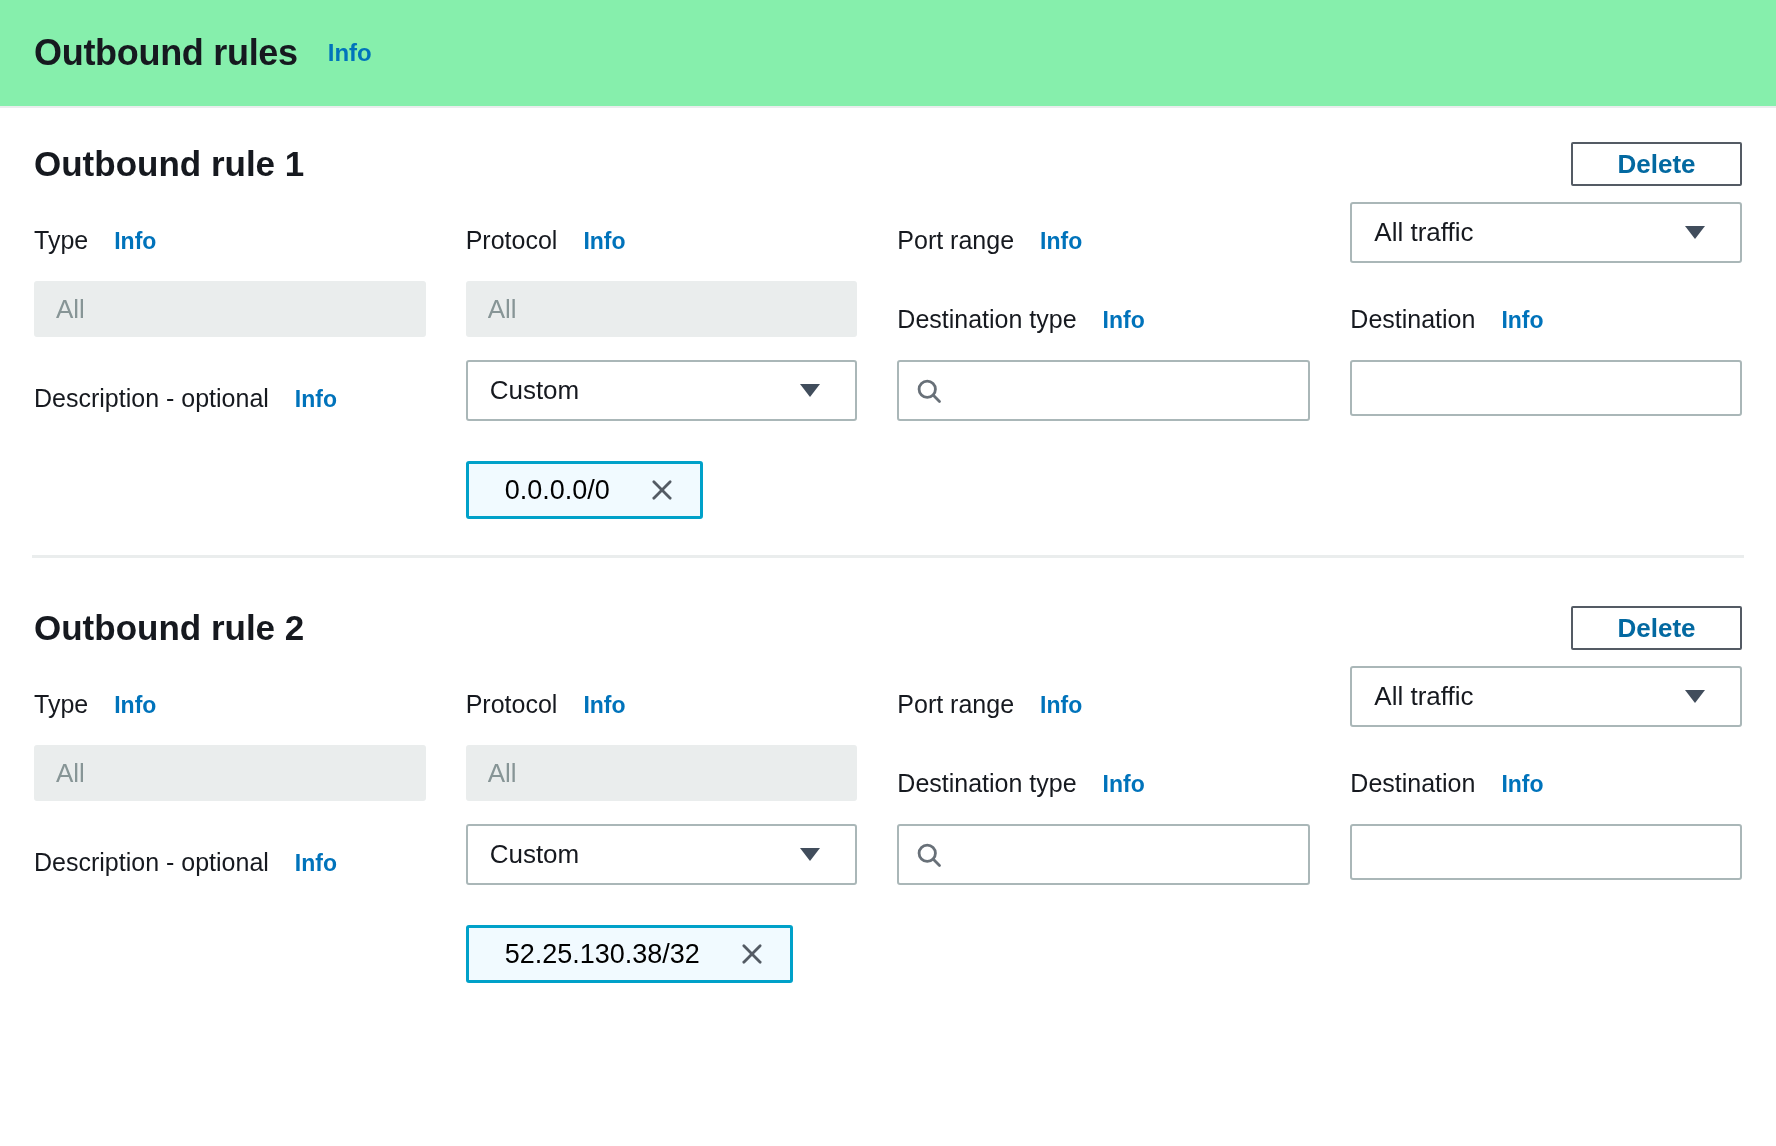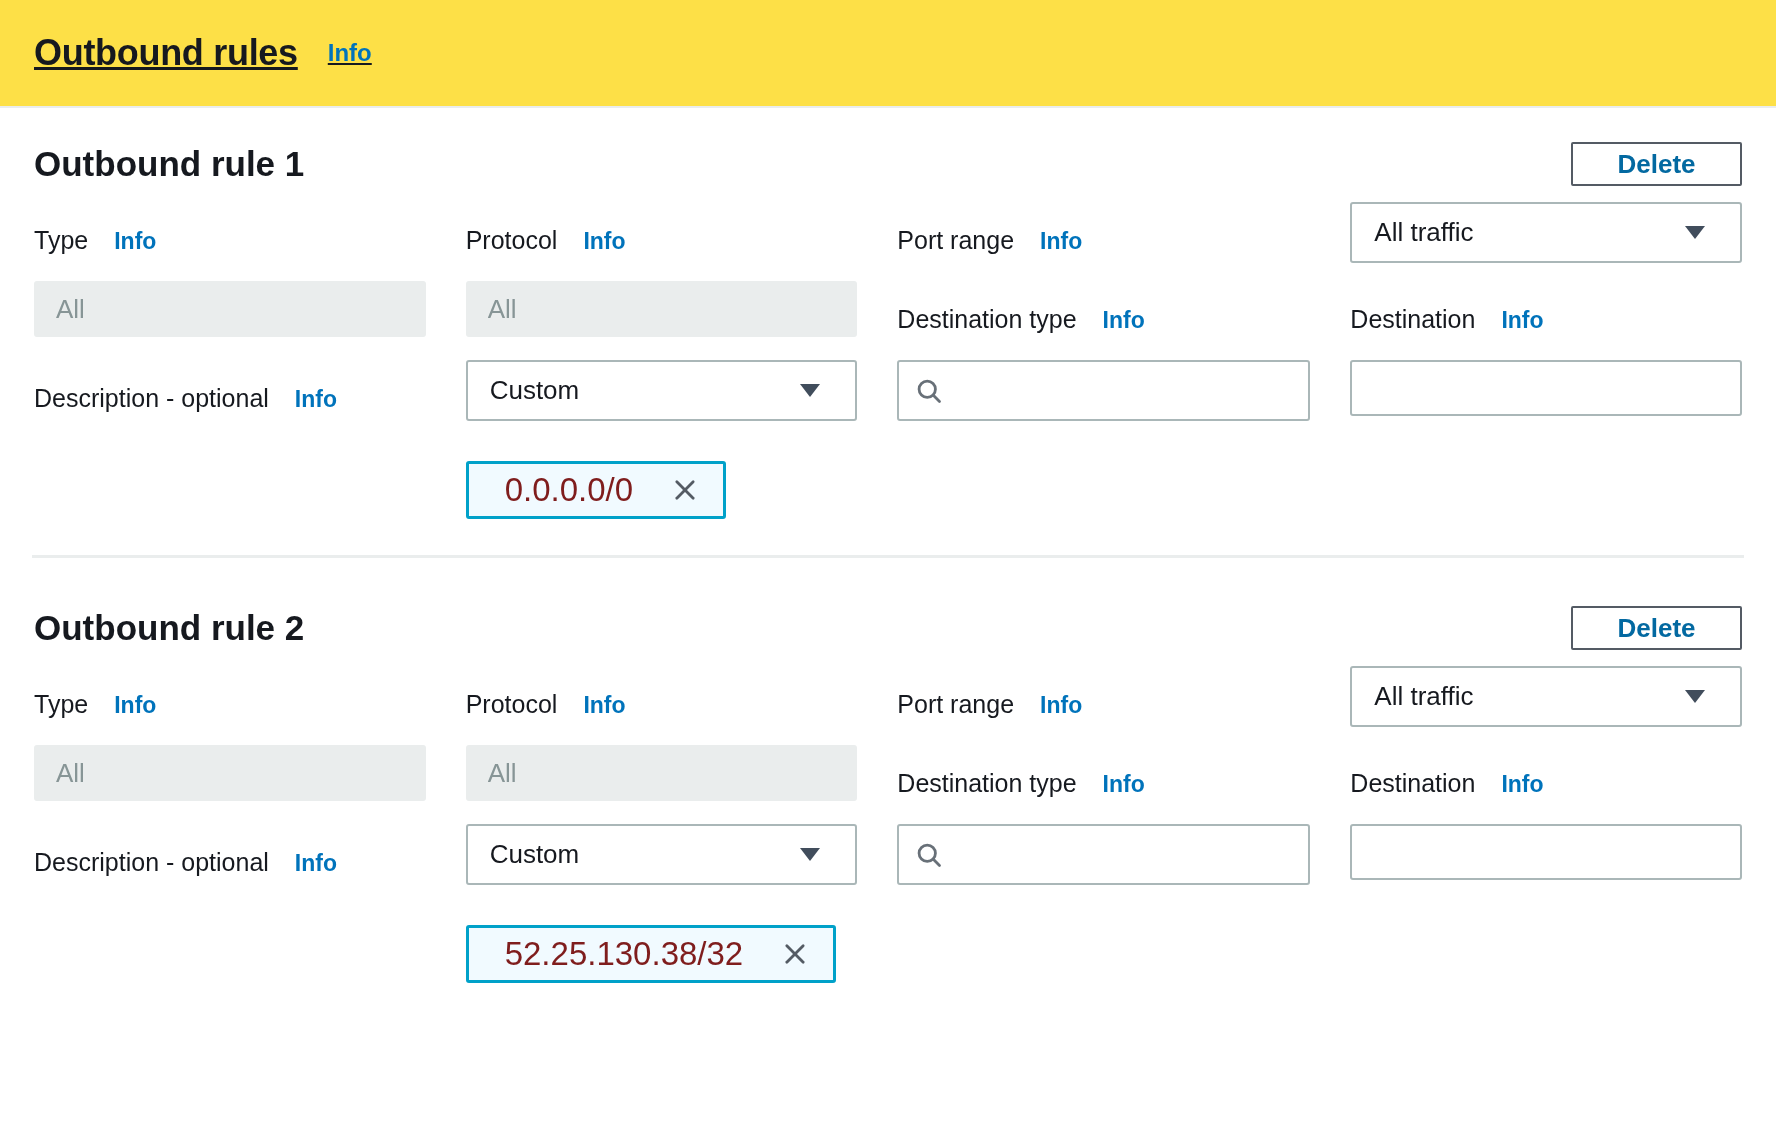--- a/index.html
+++ b/index.html
@@ -6,26 +6,25 @@
   html, body {
     width: 1776px;
     min-height: 1146px;
     background: #ffffff;
     font-family: "Liberation Sans", "DejaVu Sans", sans-serif;
     color: #16191f;
   }
   
   .panel-header {
     height: 108px;
-    background: #fde047;
+    background: #86efac;
     border-bottom: 2px solid #eaeded;
     display: flex;
     align-items: center;
     padding: 0 34px;
-    text-decoration: underline;
   }
   .panel-title {
     font-size: 36px;
     font-weight: 700;
     color: #16191f;
     letter-spacing: -0.3px;
   }
   .info-link {
     color: #0073bb;
     font-weight: 700;
@@ -145,21 +144,21 @@
   .chip-row { grid-column: 2; margin-top: 22px; }
   .dest-chip {
     display: inline-flex;
     align-items: center;
     height: 58px;
     background: #f1faff;
     border: 3px solid #00a1c9;
     border-radius: 3px;
     padding: 0 20px 0 36px;
   }
-  .chip-text { font-size: 33px; color: #7f1d1d; }
+  .chip-text { font-size: 27px; color: #000000; }
   .chip-close {
     background: none;
     border: none;
     cursor: pointer;
     display: flex;
     align-items: center;
     margin-left: 34px;
     padding: 4px;
   }
 </style>

